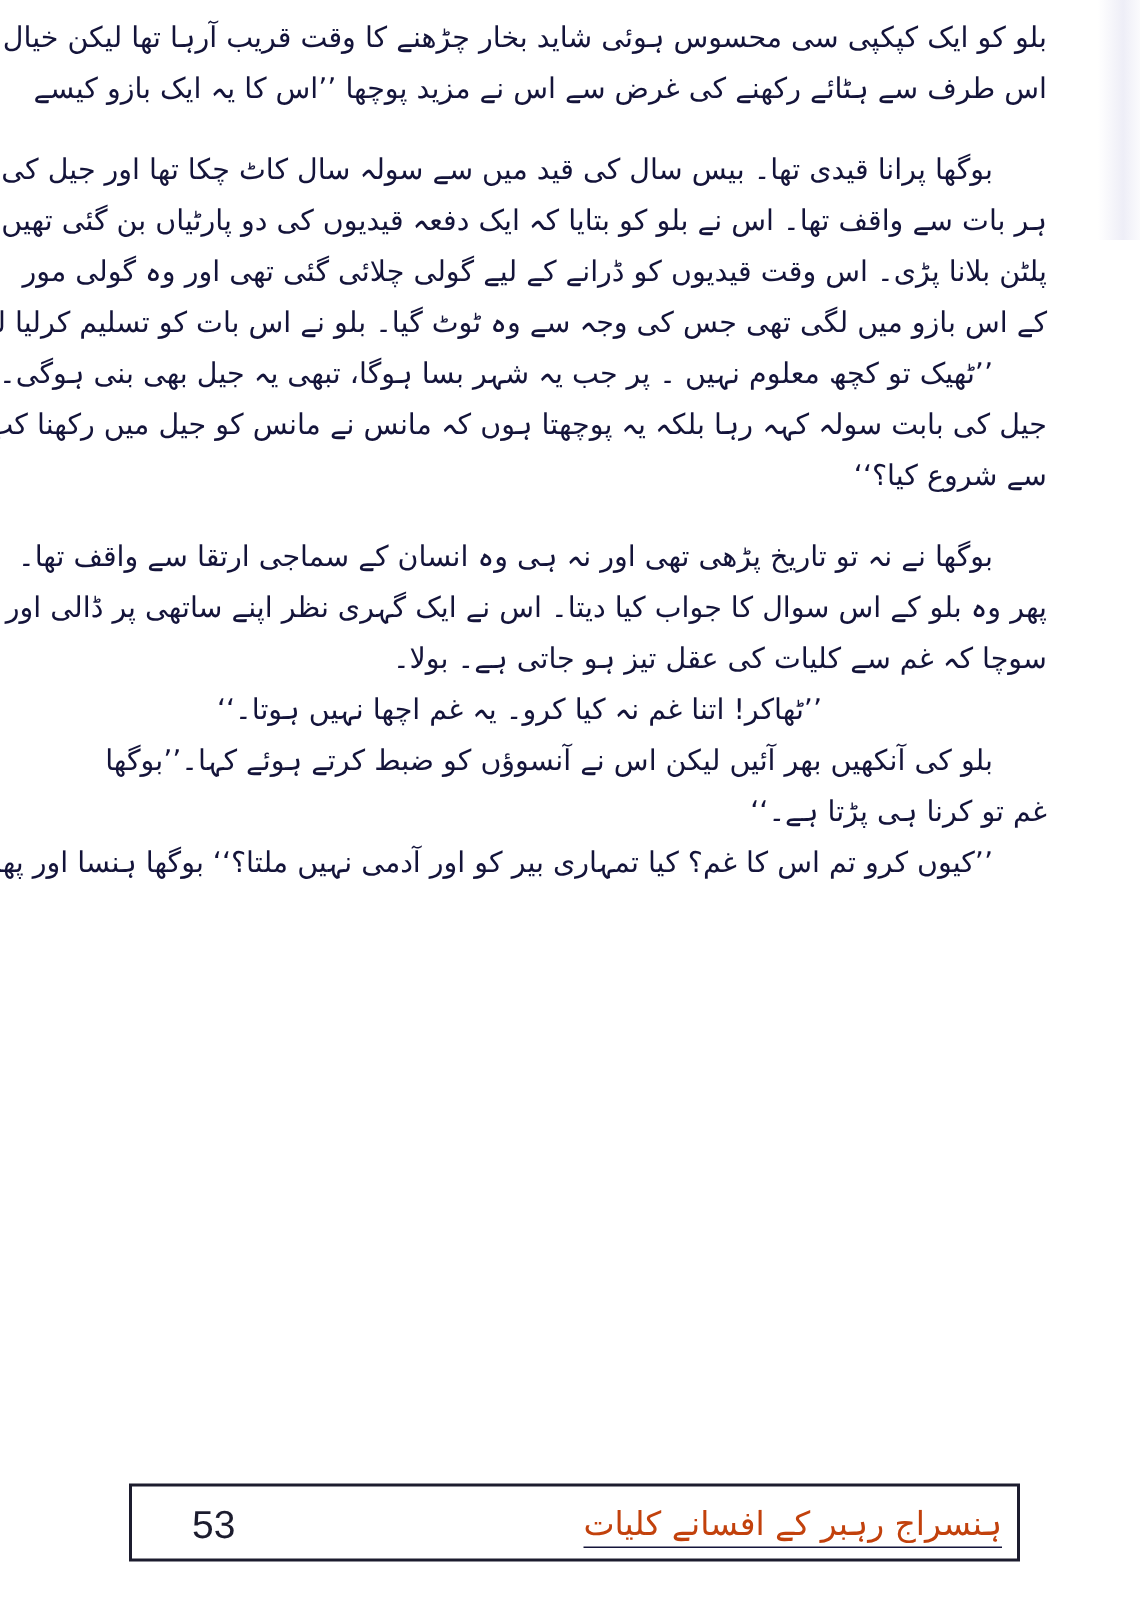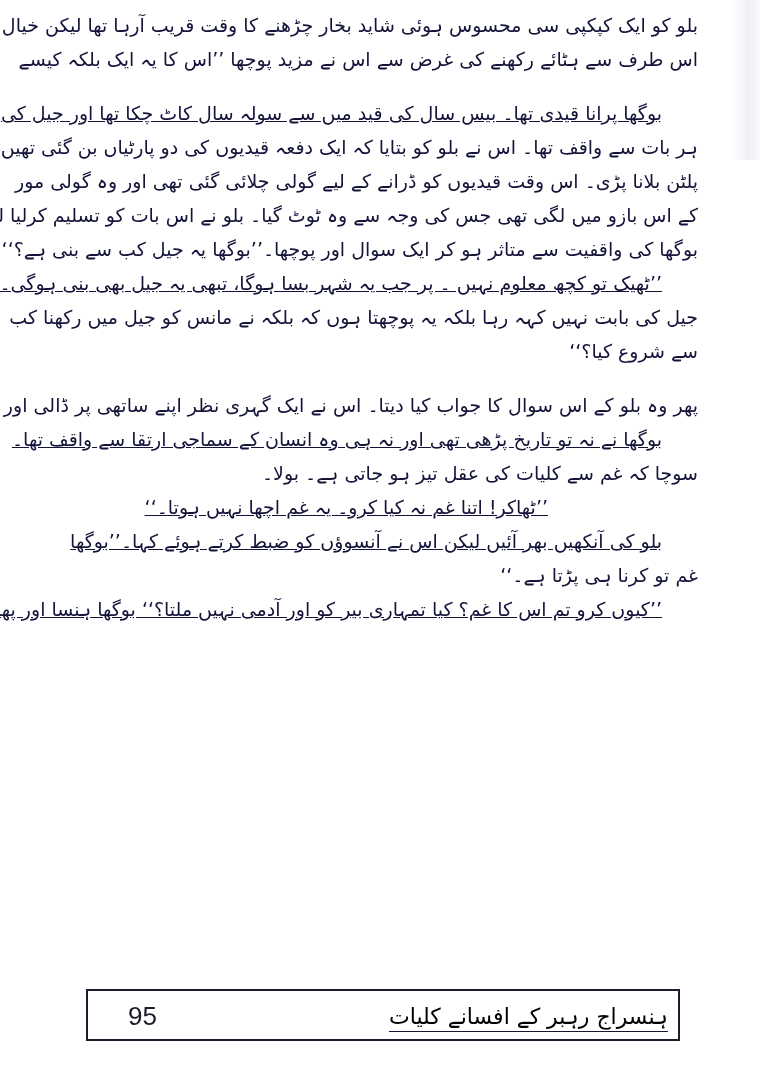--- a/index.html
+++ b/index.html
@@ -39,42 +39,41 @@
       white-space: nowrap;
       overflow: visible;
       text-align-last: justify;
       text-align: justify;
     }
     .line.last {
       text-align-last: right;
     }
     .line.indent {
       padding-right: 36px;
-      text-decoration: underline;
     }
     .para-gap {
       height: 20px;
     }
     .footer-box {
       position: absolute;
       left: 86px;
       top: 989px;
       width: 594px;
       height: 52px;
       border: 2px solid #1c1c2e;
       box-sizing: border-box;
     }
     .footer-title {
       position: absolute;
       right: 10px;
       top: 6px;
       direction: rtl;
       font-size: 22px;
       line-height: 40px;
-      color: #000000;
+      color: #c2410c;
       border-bottom: 1.5px solid #14143a;
       height: 34px;
     }
     .page-number {
       position: absolute;
       left: 40px;
       top: 8px;
       font-family: "Liberation Sans", sans-serif;
       font-size: 26px;
       line-height: 34px;
@@ -84,58 +83,57 @@
   </style>
 </head>
 <body>
 
 <div class="page-shadow"></div>
 
 <div class="text-column">
 
   <div>
     <div class="line">بلو کو ایک کپکپی سی محسوس ہوئی شاید بخار چڑھنے کا وقت قریب آرہا تھا لیکن خیال کو</div>
-    <div class="line">اس طرف سے ہٹائے رکھنے کی غرض سے اس نے مزید پوچھا ’’اس کا یہ ایک بلکہ کیسے</div>
+    <div class="line">اس طرف سے ہٹائے رکھنے کی غرض سے اس نے مزید پوچھا ’’اس کا یہ ایک بازو کیسے</div>
   </div>
   <div class="para-gap"></div>
 
   <div>
     <div class="line indent">بوگھا پرانا قیدی تھا۔ بیس سال کی قید میں سے سولہ سال کاٹ چکا تھا اور جیل کی</div>
     <div class="line">ہر بات سے واقف تھا۔ اس نے بلو کو بتایا کہ ایک دفعہ قیدیوں کی دو پارٹیاں بن گئی تھیں</div>
     <div class="line">پلٹن بلانا پڑی۔ اس وقت قیدیوں کو ڈرانے کے لیے گولی چلائی گئی تھی اور وہ گولی مور</div>
     <div class="line">کے اس بازو میں لگی تھی جس کی وجہ سے وہ ٹوٹ گیا۔ بلو نے اس بات کو تسلیم کرلیا لیکن</div>
-    <div class="line">بوگھا کی واقفیت سے متاثر ہو کر ایک سوال اور پوچھا۔’’بوگھا یہ جیل کب سے بنی ہے؟‘‘</div>
   </div>
 
   <div>
     <div class="line indent last">’’ٹھیک تو کچھ معلوم نہیں ۔ پر جب یہ شہر بسا ہوگا، تبھی یہ جیل بھی بنی ہوگی۔‘‘</div>
   </div>
 
   <div>
-    <div class="line">جیل کی بابت نہیں کہہ رہا بلکہ یہ پوچھتا ہوں کہ بلکہ نے مانس کو جیل میں رکھنا کب</div>
+    <div class="line">جیل کی بابت سولہ کہہ رہا بلکہ یہ پوچھتا ہوں کہ مانس نے مانس کو جیل میں رکھنا کب</div>
     <div class="line last">سے شروع کیا؟‘‘</div>
   </div>
   <div class="para-gap"></div>
 
   <div>
+    <div class="line indent">بوگھا نے نہ تو تاریخ پڑھی تھی اور نہ ہی وہ انسان کے سماجی ارتقا سے واقف تھا۔</div>
     <div class="line">پھر وہ بلو کے اس سوال کا جواب کیا دیتا۔ اس نے ایک گہری نظر اپنے ساتھی پر ڈالی اور</div>
-    <div class="line indent">بوگھا نے نہ تو تاریخ پڑھی تھی اور نہ ہی وہ انسان کے سماجی ارتقا سے واقف تھا۔</div>
     <div class="line last">سوچا کہ غم سے کلیات کی عقل تیز ہو جاتی ہے۔ بولا۔</div>
   </div>
 
   <div>
     <div class="line indent last" style="padding-right:150px;">’’ٹھاکر! اتنا غم نہ کیا کرو۔ یہ غم اچھا نہیں ہوتا۔‘‘</div>
   </div>
 
   <div>
     <div class="line indent">بلو کی آنکھیں بھر آئیں لیکن اس نے آنسوؤں کو ضبط کرتے ہوئے کہا۔’’بوگھا</div>
     <div class="line last">غم تو کرنا ہی پڑتا ہے۔‘‘</div>
   </div>
 
   <div>
     <div class="line indent">’’کیوں کرو تم اس کا غم؟ کیا تمہاری بیر کو اور آدمی نہیں ملتا؟‘‘ بوگھا ہنسا اور پھر</div>
   </div>
 </div>
 
 <div class="footer-box">
   <span class="footer-title">ہنسراج رہبر کے افسانے کلیات</span>
-  <span class="page-number">95</span>
+  <span class="page-number">53</span>
 </div>
 
 </body></html>

